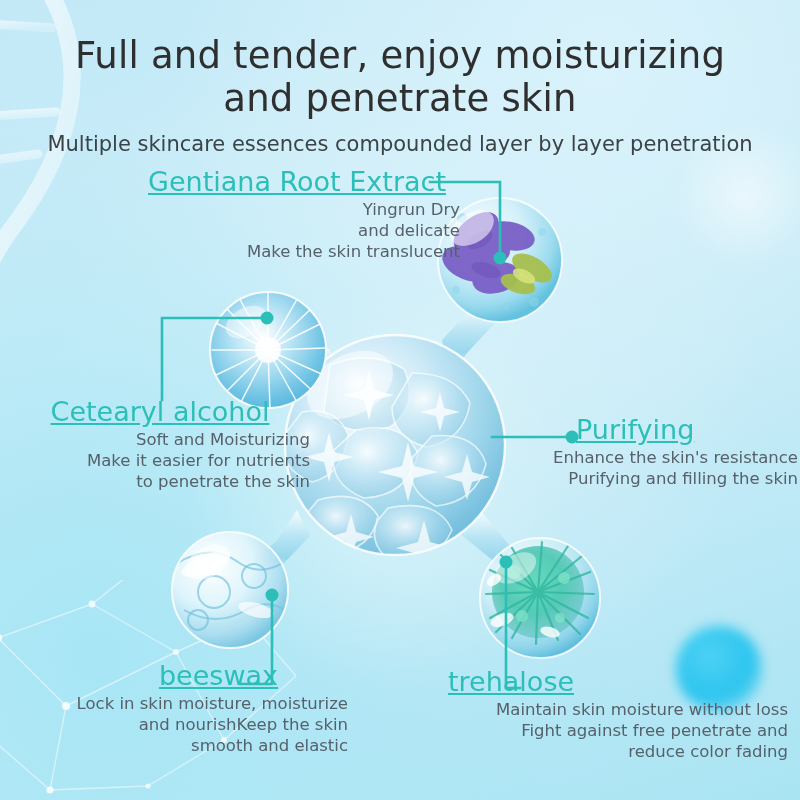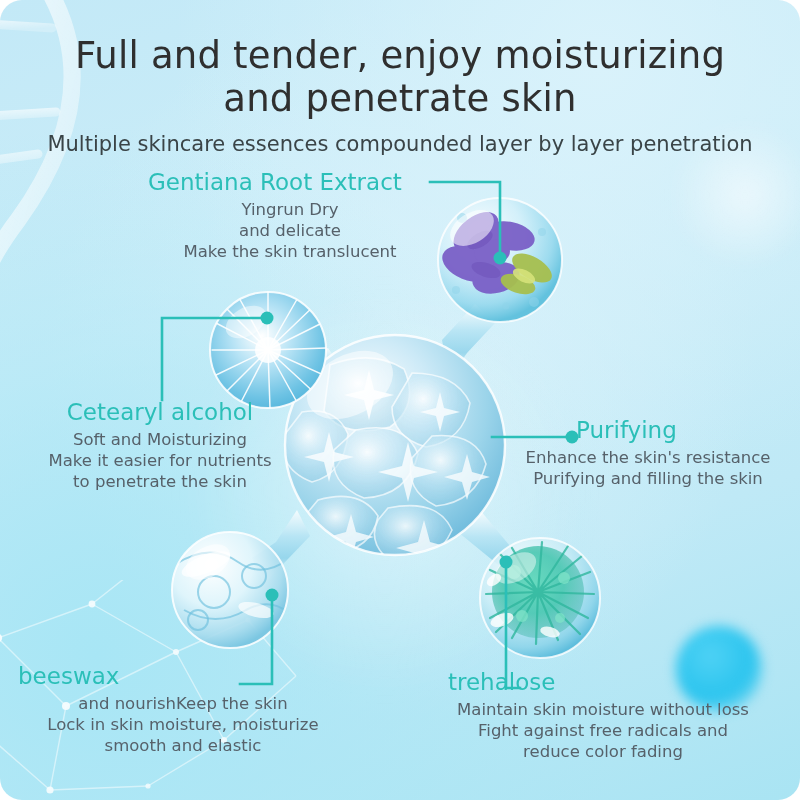--- a/index.html
+++ b/index.html
@@ -11,21 +11,20 @@
   }
   #poster {
     position: relative;
     width: 800px; height: 800px;
     background:
       radial-gradient(circle at 75% 8%, #d9f2fb 0%, rgba(217,242,251,0) 45%),
       radial-gradient(circle at 12% 82%, #a8e6f5 0%, rgba(168,230,245,0) 55%),
       radial-gradient(circle at 50% 45%, #d6f1fa 0%, rgba(214,241,250,0) 60%),
       linear-gradient(160deg, #c3e9f7 0%, #cbedf8 35%, #bfe9f6 70%, #a9e4f3 100%);
     overflow: hidden;
-    border-radius: 22px;
   }
 
   
   .bg-layer { position: absolute; pointer-events: none; }
   #dna-corner   { left: -40px; top: -30px; width: 240px; height: 300px; opacity: .85; }
   #network-corner { left: -20px; bottom: -10px; width: 320px; height: 230px; opacity: .9; }
   #bokeh-br {
     right: 38px; bottom: 88px; width: 86px; height: 86px; border-radius: 50%;
     background: radial-gradient(circle at 40% 35%, #4fd2f5 0%, #2bc4ee 55%, rgba(43,196,238,.25) 85%, rgba(43,196,238,0) 100%);
     filter: blur(6px);
@@ -57,41 +56,43 @@
   
   #molecule { position: absolute; left: 150px; top: 180px; width: 520px; height: 520px; }
 
   
   #connectors { position: absolute; left: 0; top: 0; width: 800px; height: 800px; }
 
   
   .ingredient { position: absolute; }
   .ing-name {
     color: #2bbfb8;
-    font-size: 23px;
+    font-size: 27px;
     line-height: 28px;
     font-weight: 400;
     white-space: nowrap;
+    text-decoration: underline;
   }
   .ing-desc {
     color: #56616a;
     font-size: 16.5px;
     line-height: 21px;
     font-weight: 400;
     margin-top: 3px;
+    text-align: right;
   }
   .ing-desc div { white-space: nowrap; }
 
   #ing-gentiana  { left: 120px; top: 168px; width: 340px; text-align: center; }
   #ing-gentiana .ing-name { text-align: left; padding-left: 28px; }
   #ing-cetearyl  { left: 10px;  top: 398px; width: 300px; text-align: center; }
   #ing-carnosine { left: 498px; top: 416px; width: 300px; text-align: center; }
   #ing-carnosine .ing-name { text-align: left; padding-left: 78px; }
   #ing-beeswax   { left: 18px;  top: 662px; width: 330px; text-align: center; }
-  #ing-beeswax .ing-name { text-align: left; padding-right: 70px; }
+  #ing-beeswax .ing-name { text-align: right; padding-right: 70px; }
   #ing-trehalose { left: 418px; top: 668px; width: 370px; text-align: center; }
   #ing-trehalose .ing-name { text-align: left; padding-left: 30px; }
 </style>
 </head>
 <body>
 
 <div id="poster">
 
   <svg class="bg-layer" id="dna-corner" viewBox="0 0 240 300">
     <defs>
@@ -374,28 +375,28 @@
     <div class="ing-name">Purifying</div>
     <div class="ing-desc">
       <div>Enhance the skin's resistance</div>
       <div>Purifying and filling the skin</div>
     </div>
   </div>
 
   <div class="ingredient" id="ing-beeswax">
     <div class="ing-name">beeswax</div>
     <div class="ing-desc">
+      <div>Lock in skin moisture, moisturize</div>
       <div>and nourishKeep the skin</div>
-      <div>Lock in skin moisture, moisturize</div>
       <div>smooth and elastic</div>
     </div>
   </div>
 
   <div class="ingredient" id="ing-trehalose">
     <div class="ing-name">trehalose</div>
     <div class="ing-desc">
       <div>Maintain skin moisture without loss</div>
-      <div>Fight against free radicals and</div>
+      <div>Fight against free penetrate and</div>
       <div>reduce color fading</div>
     </div>
   </div>
 
 </div>
 
 </body></html>

